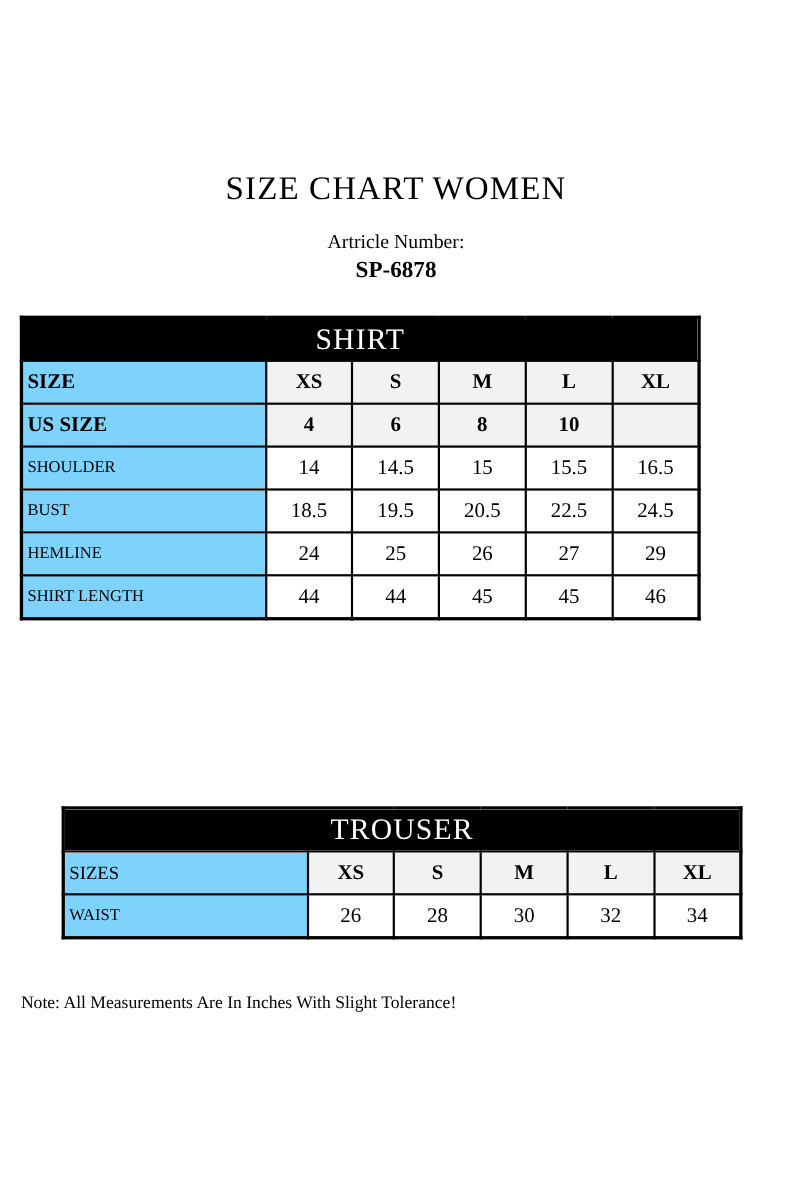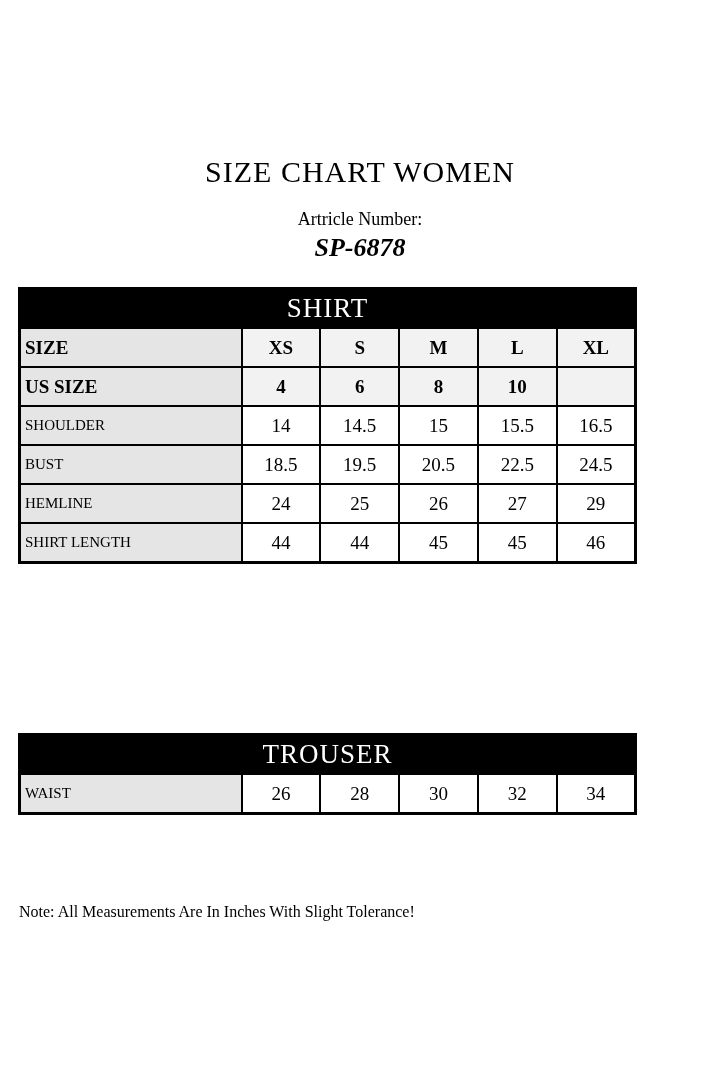--- a/index.html
+++ b/index.html
@@ -33,50 +33,49 @@
     width: 100%;
     text-align: center;
     font-size: 18px;
   }
   .article-number {
     position: absolute;
     top: 233px;
     left: 0;
     width: 100%;
     text-align: center;
-    font-size: 26px;
+    font-size: 21px;
     font-weight: bold;
-    font-style: italic;
   }
   table.size-table {
     position: absolute;
     left: 18px;
     width: 619px;
     border-collapse: collapse;
     table-layout: fixed;
     border: 3px solid #000000;
   }
   #shirt-table { top: 287px; }
-  #trouser-table { top: 733px; }
+  #trouser-table { top: 733px; margin-left: 38px; }
   table.size-table td {
     border: 2px solid #000000;
     height: 35px;
     overflow: hidden;
     vertical-align: middle;
   }
   td.caption-cell {
     background: #000000;
     color: #ffffff;
     text-align: center;
     font-size: 27px;
     height: 33px;
     letter-spacing: 1px;
   }
   td.label-cell {
-    background: #e5e5e5;
+    background: #7dd3fc;
     text-align: left;
     padding-left: 4px;
     font-size: 15px;
   }
   td.label-bold {
     font-weight: bold;
     font-size: 19px;
   }
   td.label-plain {
     font-size: 17px;
@@ -179,20 +178,28 @@
       <col>
         <col>
         <col>
         <col>
         <col>
     </colgroup>
     <tbody>
         <tr>
       <td class="caption-cell" colspan="6">TROUSER</td>
     </tr>
+    <tr class="size-row">
+      <td class="label-cell label-plain">SIZES</td>
+      <td class="val-cell">XS</td>
+      <td class="val-cell">S</td>
+      <td class="val-cell">M</td>
+      <td class="val-cell">L</td>
+      <td class="val-cell">XL</td>
+    </tr>
     <tr class="measure-row">
       <td class="label-cell">WAIST</td>
       <td class="val-cell">26</td>
       <td class="val-cell">28</td>
       <td class="val-cell">30</td>
       <td class="val-cell">32</td>
       <td class="val-cell">34</td>
     </tr>
   </tbody>
     </table>

